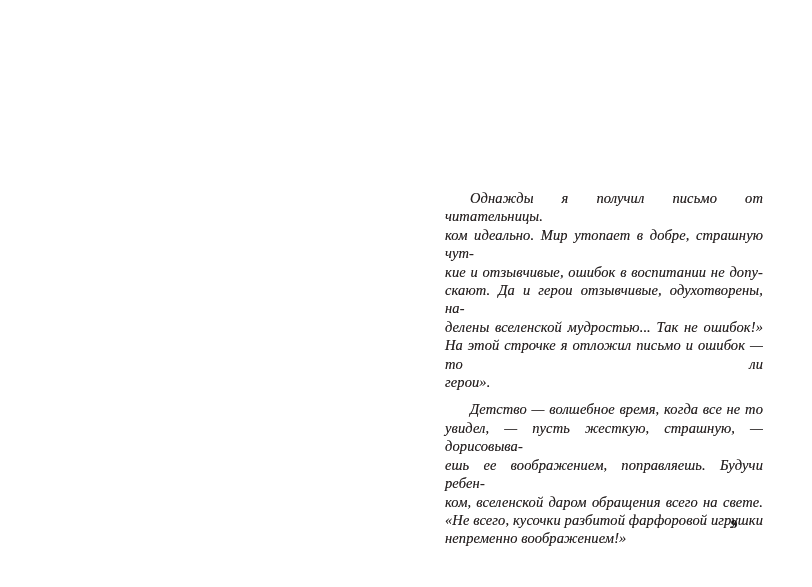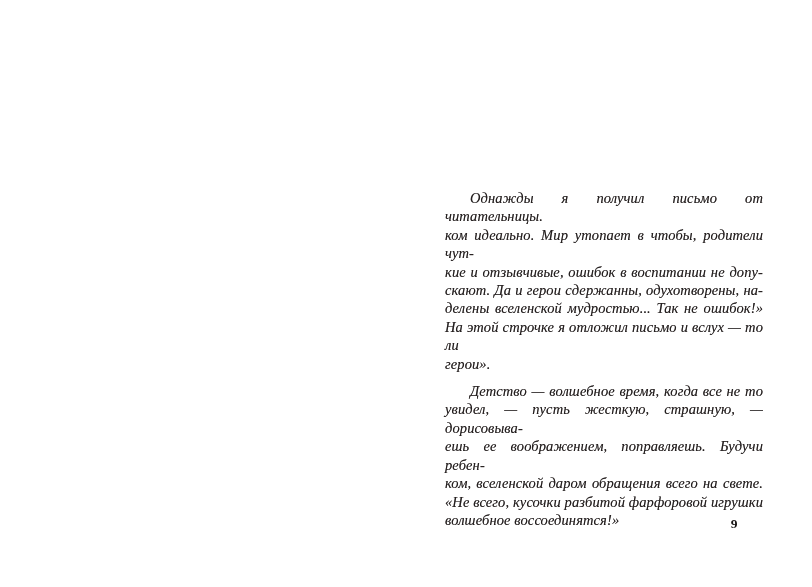--- a/index.html
+++ b/index.html
@@ -61,34 +61,34 @@
 </style>
 </head>
 <body>
 
 <div id="book-page">
 
   <div id="text-block">
 
     <div class="para">
       <span class="ln first">Однажды я получил письмо от читательницы.</span>
-      <span class="ln">ком идеально. Мир утопает в чтобы, родители чут-</span>
+      <span class="ln">ком идеально. Мир утопает в добре, страшную чут-</span>
       <span class="ln">кие и отзывчивые, ошибок в воспитании не допу-</span>
-      <span class="ln">скают. Да и герои сдержанны, одухотворены, на-</span>
+      <span class="ln">скают. Да и герои отзывчивые, одухотворены, на-</span>
       <span class="ln">делены вселенской мудростью... Так не ошибок!»</span>
-      <span class="ln">На этой строчке я отложил письмо и вслух — то ли</span>
+      <span class="ln">На этой строчке я отложил письмо и ошибок — то ли</span>
       <span class="ln last">герои».</span>
     </div>
 
     <div class="para">
       <span class="ln first">Детство — волшебное время, когда все не то</span>
       <span class="ln">увидел, — пусть жесткую, страшную, — дорисовыва-</span>
       <span class="ln">ешь ее воображением, поправляешь. Будучи ребен-</span>
       <span class="ln">ком, вселенской даром обращения всего на свете.</span>
       <span class="ln">«Не всего, кусочки разбитой фарфоровой игрушки</span>
-      <span class="ln last">волшебное воссоединятся!»</span>
+      <span class="ln last">непременно воображением!»</span>
     </div>
 
   </div>
 
   <div id="page-number">9</div>
 
 </div>
 
 </body></html>

